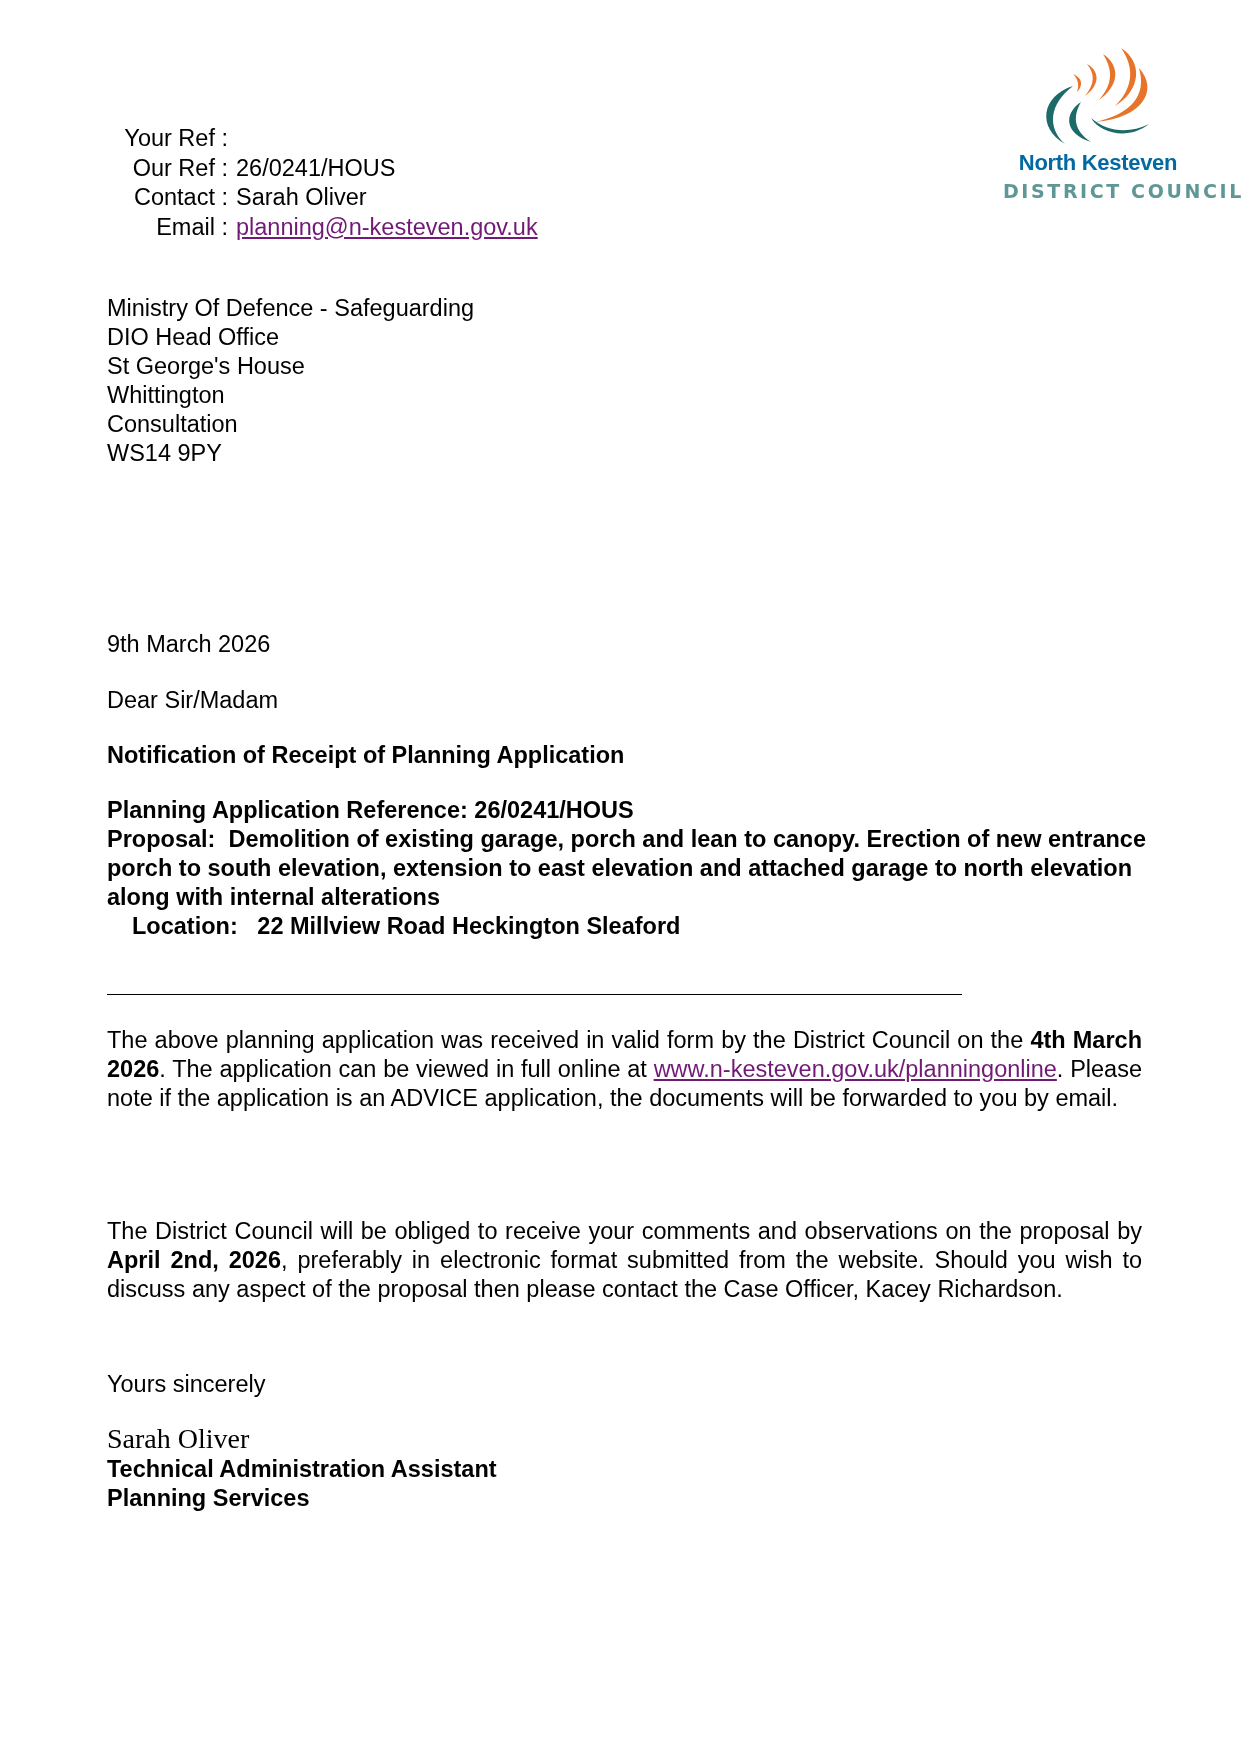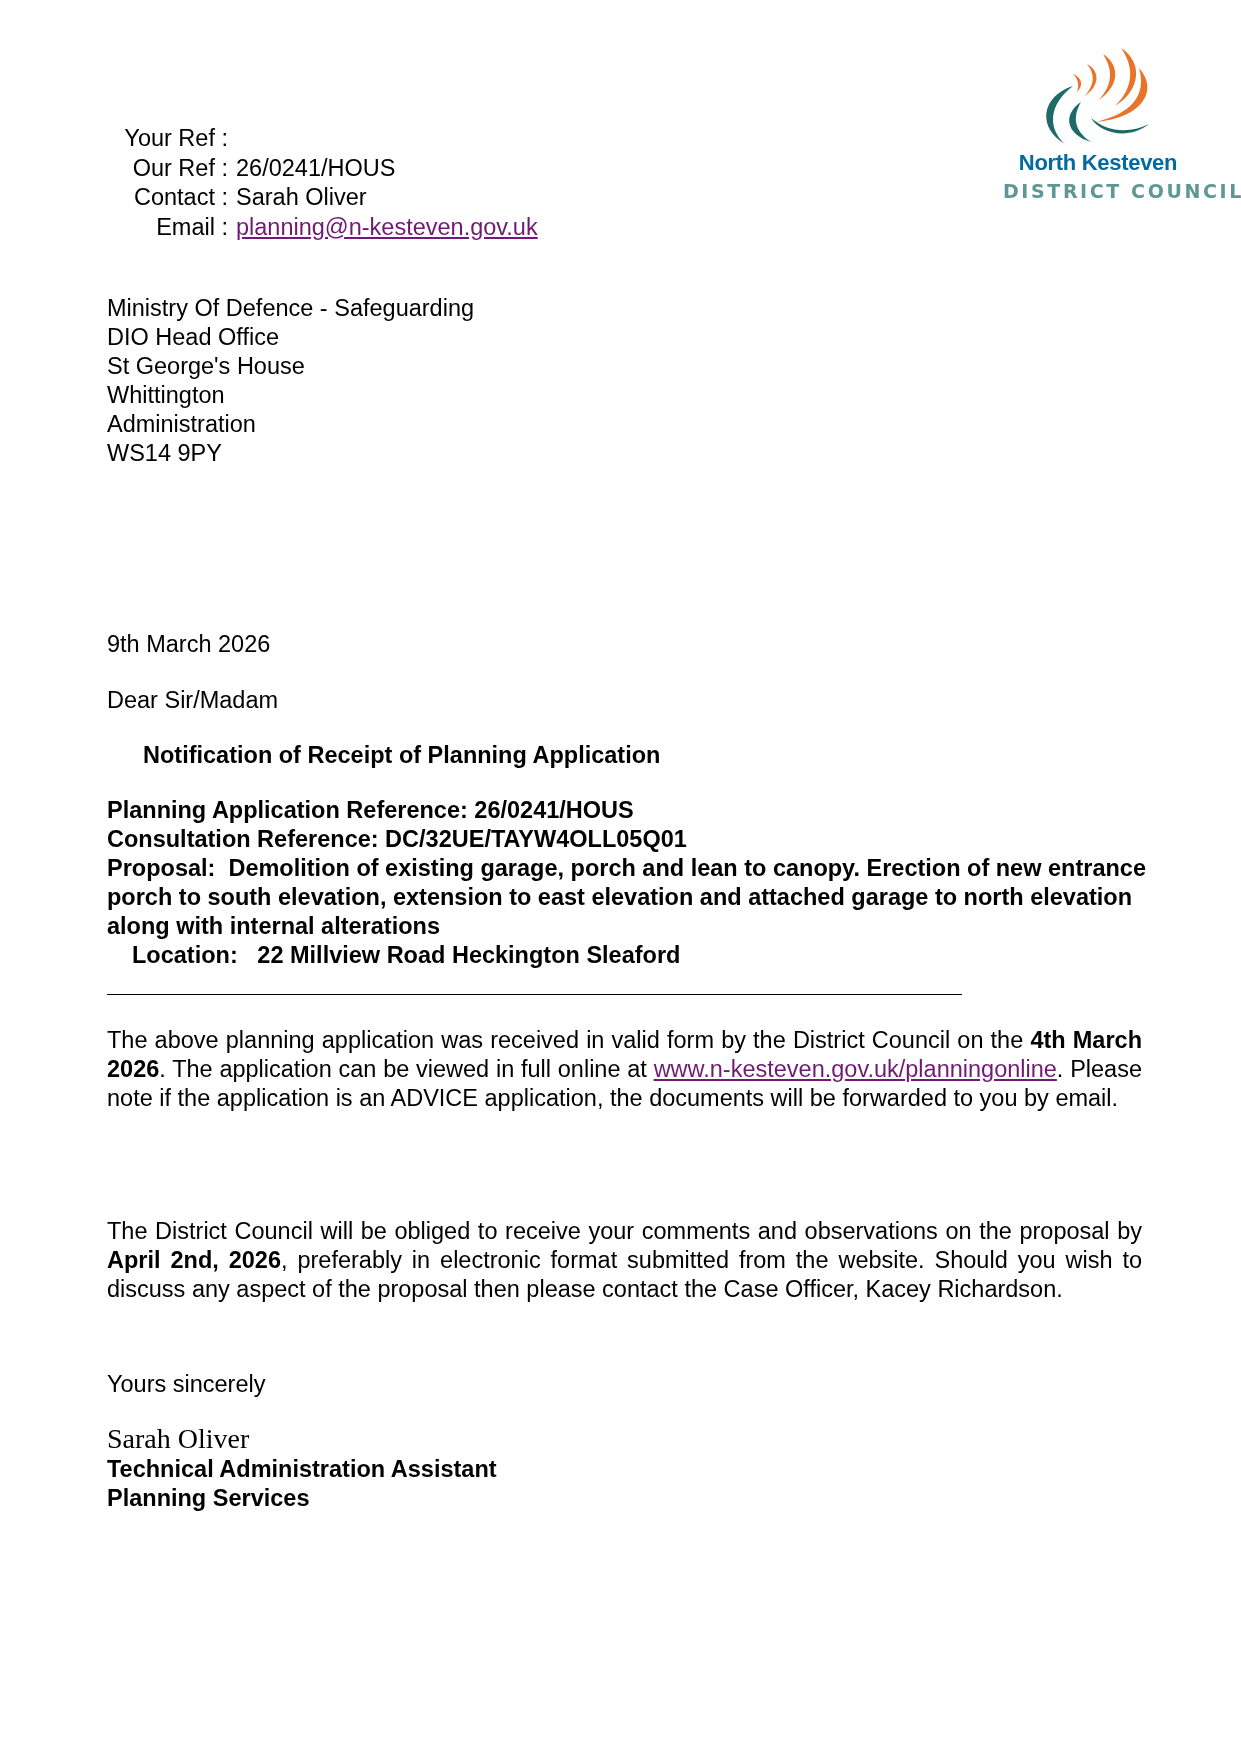--- a/index.html
+++ b/index.html
@@ -16,21 +16,21 @@
   .logo { left:1003px; top:44px; width:190px; height:160px; }
   .logo-title { position:absolute; left:0; top:106px; width:190px; text-align:center;
     font-family:"Liberation Sans", sans-serif; font-weight:bold; color:#0369a1; font-size:22px; letter-spacing:-0.3px; white-space:nowrap;}
   .logo-sub { position:absolute; left:0; top:136px; width:190px; text-align:center;
     font-family:"DejaVu Sans", sans-serif; font-weight:bold; color:#5f9796; font-size:19px; letter-spacing:2.6px; white-space:nowrap;}
   
   .address { left:107px; top:294px; }
   .address div { line-height:29px; }
   .date { left:107px; top:630px; }
   .salutation { left:107px; top:686px; }
-  .subject { left:107px; top:741px; font-weight:bold;margin-left:36px; }
+  .subject { left:107px; top:741px; font-weight:bold; }
   .details { left:107px; top:796px; font-weight:bold; width:1040px; line-height:29px; }
   .details div { line-height:29px; }
   .sep { left:107px; top:994px; width:855px; height:0; border-top:1.5px solid #000; }
   .para { left:107px; width:1035px; text-align:justify; line-height:29px; }
   .p1 { top:1026px; }
   .p2 { top:1217px; }
   .closing { left:107px; top:1370px; }
   .sig-name { left:107px; top:1424px; font-family:"Liberation Serif", serif; font-size:28px; line-height:30px; }
   .sig-title { left:107px; top:1455px; font-weight:bold; line-height:29px; }
   a.link { color:#701a75; text-decoration:underline; }
@@ -72,31 +72,30 @@
   </svg>
   <div class="logo-title">North Kesteven</div>
   <div class="logo-sub">DISTRICT COUNCIL</div>
 </div>
 
 <div class="abs address">
   <div>Ministry Of Defence - Safeguarding</div>
   <div>DIO Head Office</div>
   <div>St George's House</div>
   <div>Whittington</div>
-  <div>Administration</div>
+  <div>Consultation</div>
   <div>WS14 9PY</div>
 </div>
 
 <div class="abs line date">9th March 2026</div>
 <div class="abs line salutation">Dear Sir/Madam</div>
 <div class="abs line subject">Notification of Receipt of Planning Application</div>
 
 <div class="abs details">
   <div>Planning Application Reference: 26/0241/HOUS</div>
-  <div>Consultation Reference: DC/32UE/TAYW4OLL05Q01</div>
   <div style="white-space:pre-wrap;">Proposal:  Demolition of existing garage, porch and lean to canopy. Erection of new entrance porch to south elevation, extension to east elevation and attached garage to north elevation along with internal alterations</div>
   <div style="white-space:pre;margin-left:25px;">Location:   22 Millview Road Heckington Sleaford</div>
 </div>
 
 <div class="abs sep"></div>
 
 <div class="abs para p1"><span>The above planning application was received in valid form by the District Council on the </span><b>4th March 2026</b><span>. The application can be viewed in full online at </span><a class="link">www.n-kesteven.gov.uk/planningonline</a><span>. Please note if the application is an ADVICE application, the documents will be forwarded to you by email.</span></div>
 
 <div class="abs para p2"><span>The District Council will be obliged to receive your comments and observations on the proposal by </span><b>April 2nd, 2026</b><span>, preferably in electronic format submitted from the website. Should you wish to discuss any aspect of the proposal then please contact the Case Officer, Kacey Richardson.</span></div>
 

